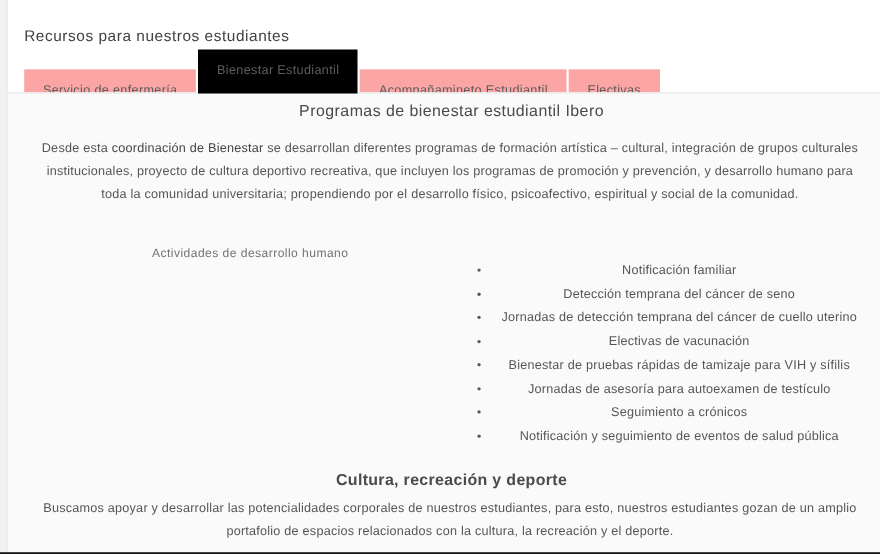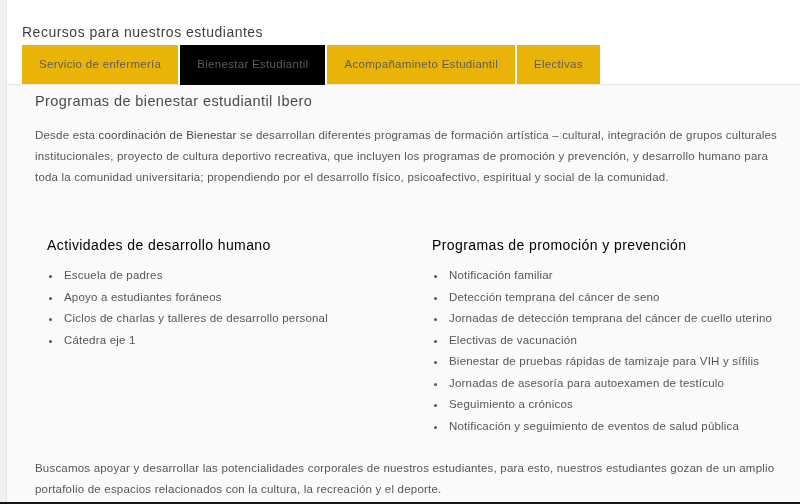--- a/index.html
+++ b/index.html
@@ -19,50 +19,51 @@
     position: absolute; left: 22px; top: 24px; margin: 0;
     font-size: 14px; font-weight: 400; color: #414141;
     letter-spacing: 0.5px;
   }
   .tabs {
     position: absolute; left: 22px; top: 45px; right: 0;
     display: flex; gap: 2px; align-items: flex-end;
     height: 39px;
   }
   .tab {
-    background: #eab308; color: #5d5d5d;
+    background: #fca5a5; color: #5d5d5d;
     font-size: 11.5px; letter-spacing: 0.3px;
-    padding: 0 17px; height: 39px; line-height: 39px;
+    padding: 0 17px; height: 21px; line-height: 39px;
     box-sizing: border-box; white-space: nowrap;
     cursor: pointer; position: relative;
   }
   .tab.active {
     background: #000000; z-index: 2; height: 40px; margin-bottom: -1px;
   }
   .panel {
     position: absolute; left: 7px; right: 0; top: 84px; bottom: 0;
     background: #fafafa; border-top: 1px solid #e6e6e6;
     box-sizing: border-box;
     padding: 0 14px 0 28px;
+    text-align: center;
   }
   .panel-heading {
     margin: 8px 0 0; font-size: 14.5px; font-weight: 400;
     color: #4a4a4a; letter-spacing: 0.4px;
   }
   .intro {
     margin: 16px 0 0; font-size: 11.5px; line-height: 21px;
     letter-spacing: 0.2px; color: #565656; max-width: 748px;
   }
   .intro strong { color: #454545; font-weight: 400; }
   .cols { display: flex; margin-top: 37px; }
   .col-left  { width: 385px; }
   .col-right { flex: 1; }
   .col-heading {
-    margin: 12px; font-size: 14px; font-weight: 400;
-    color: #000000; letter-spacing: 0.4px;
+    margin: 0; font-size: 11px; font-weight: 400;
+    color: #737373; letter-spacing: 0.4px;
   }
   ul.program-list {
     margin: 11px 0 0; padding-left: 27px;
     font-size: 11.5px; line-height: 21.5px; letter-spacing: 0.2px;
     color: #565656;
   }
   ul.program-list li { padding-left: 2px; }
   .culture { margin-top: 21px; }
   .culture-heading {
     margin: 0; font-size: 14.5px; font-weight: 700;
@@ -92,41 +93,35 @@
   </nav>
 
 <div class="panel">
   <h2 class="panel-heading">Programas de bienestar estudiantil Ibero</h2>
 
   <p class="intro"><span>Desde esta </span><strong>coordinación de Bienestar</strong><span> se desarrollan diferentes programas de formación artística – cultural, integración de grupos culturales institucionales, proyecto de cultura deportivo recreativa, que incluyen los programas de promoción y prevención, y desarrollo humano para toda la comunidad universitaria; propendiendo por el desarrollo físico, psicoafectivo, espiritual y social de la comunidad.</span></p>
 
   <div class="cols">
     <section class="col-left">
       <h3 class="col-heading">Actividades de desarrollo humano</h3>
-      <ul class="program-list">
-          <li>Escuela de padres</li>
-          <li>Apoyo a estudiantes foráneos</li>
-          <li>Ciclos de charlas y talleres de desarrollo personal</li>
-          <li>Cátedra eje 1</li>
-        </ul>
     </section>
     <section class="col-right">
-      <h3 class="col-heading">Programas de promoción y prevención</h3>
       <ul class="program-list">
           <li>Notificación familiar</li>
           <li>Detección temprana del cáncer de seno</li>
           <li>Jornadas de detección temprana del cáncer de cuello uterino</li>
           <li>Electivas de vacunación</li>
           <li>Bienestar de pruebas rápidas de tamizaje para VIH y sífilis</li>
           <li>Jornadas de asesoría para autoexamen de testículo</li>
           <li>Seguimiento a crónicos</li>
           <li>Notificación y seguimiento de eventos de salud pública</li>
         </ul>
     </section>
   </div>
 
   <section class="culture">
+    <h3 class="culture-heading">Cultura, recreación y deporte</h3>
     <p>Buscamos apoyar y desarrollar las potencialidades corporales de nuestros estudiantes, para esto, nuestros estudiantes gozan de un amplio portafolio de espacios relacionados con la cultura, la recreación y el deporte.</p>
 
   </section>
 </div>
 
 <div class="bottom-edge"></div>
 
 </body></html>

